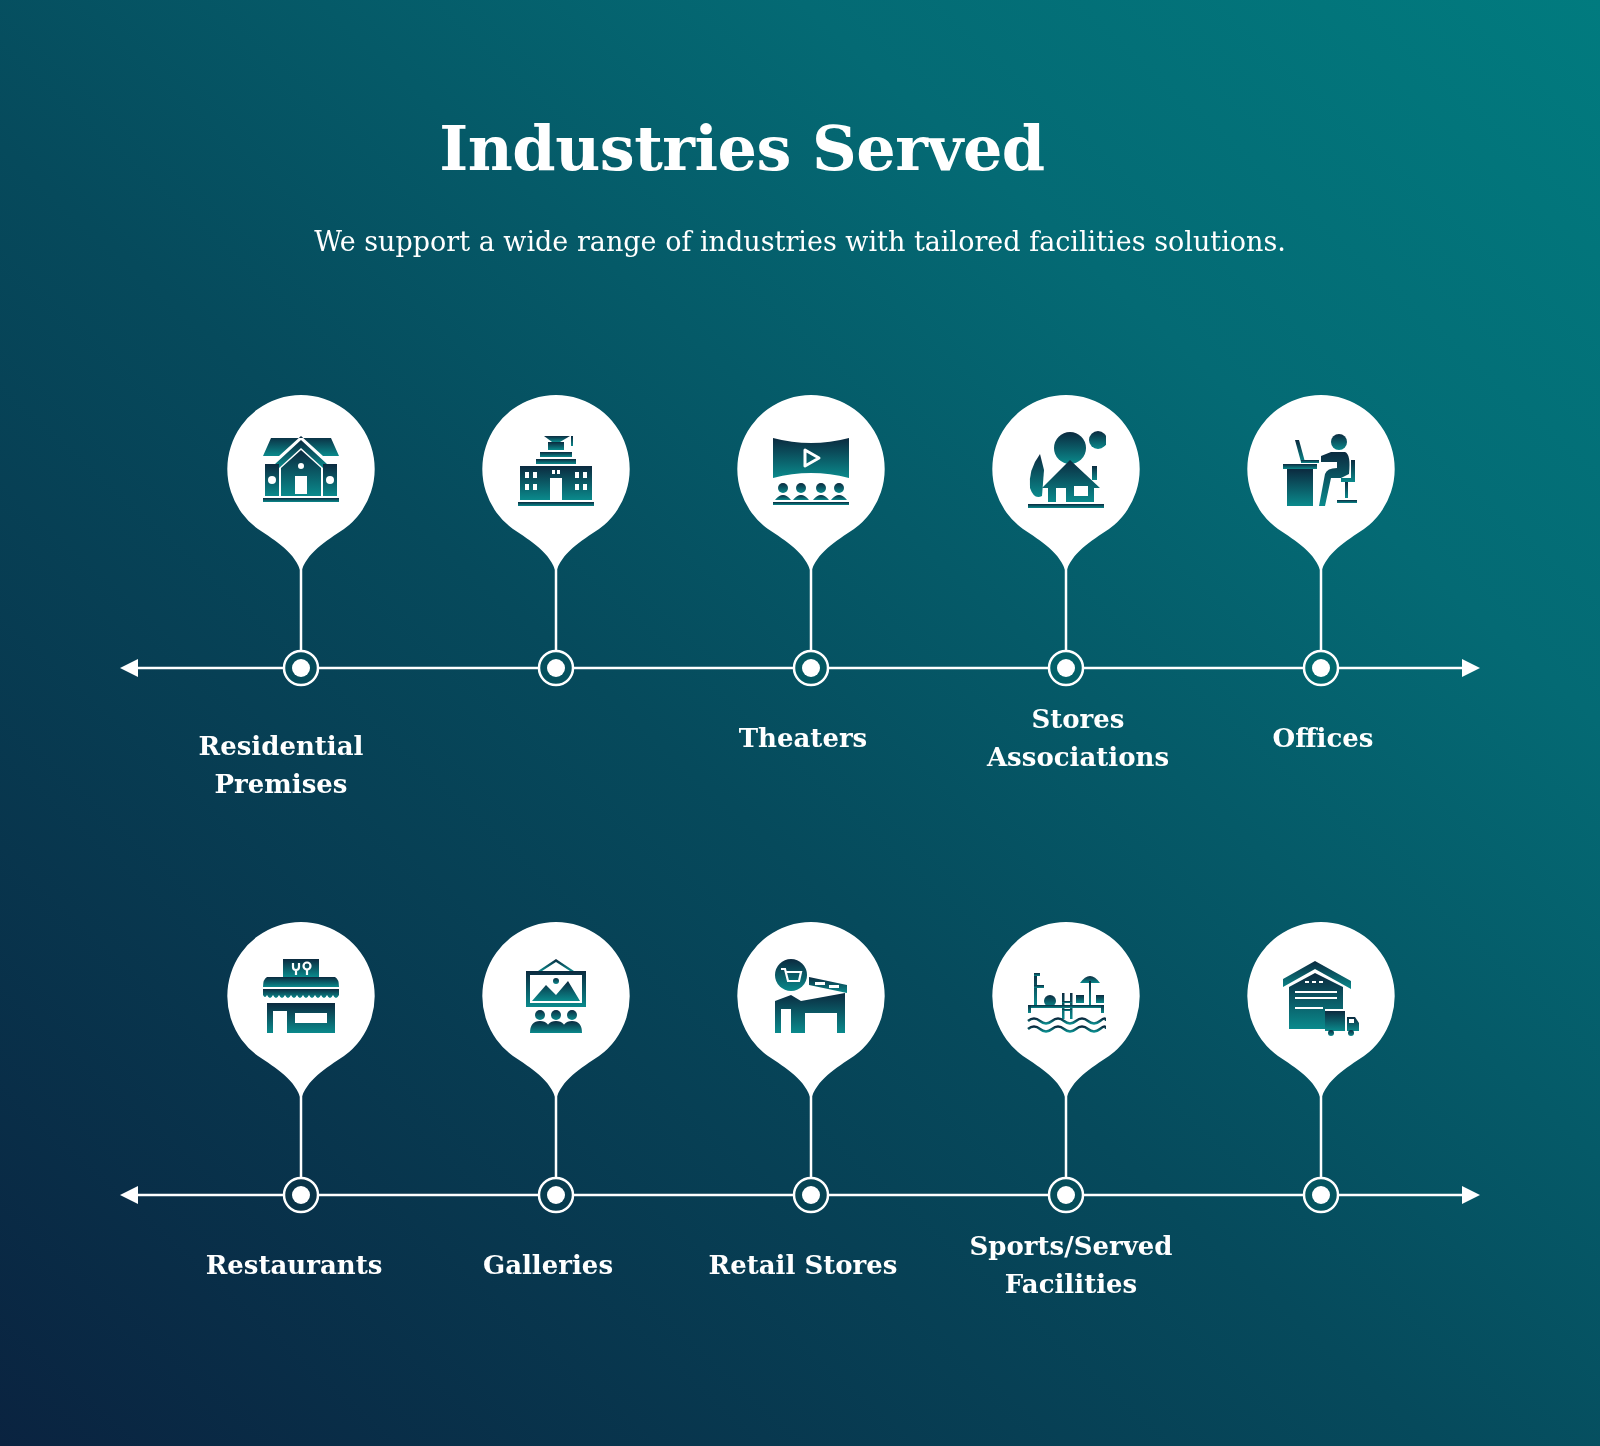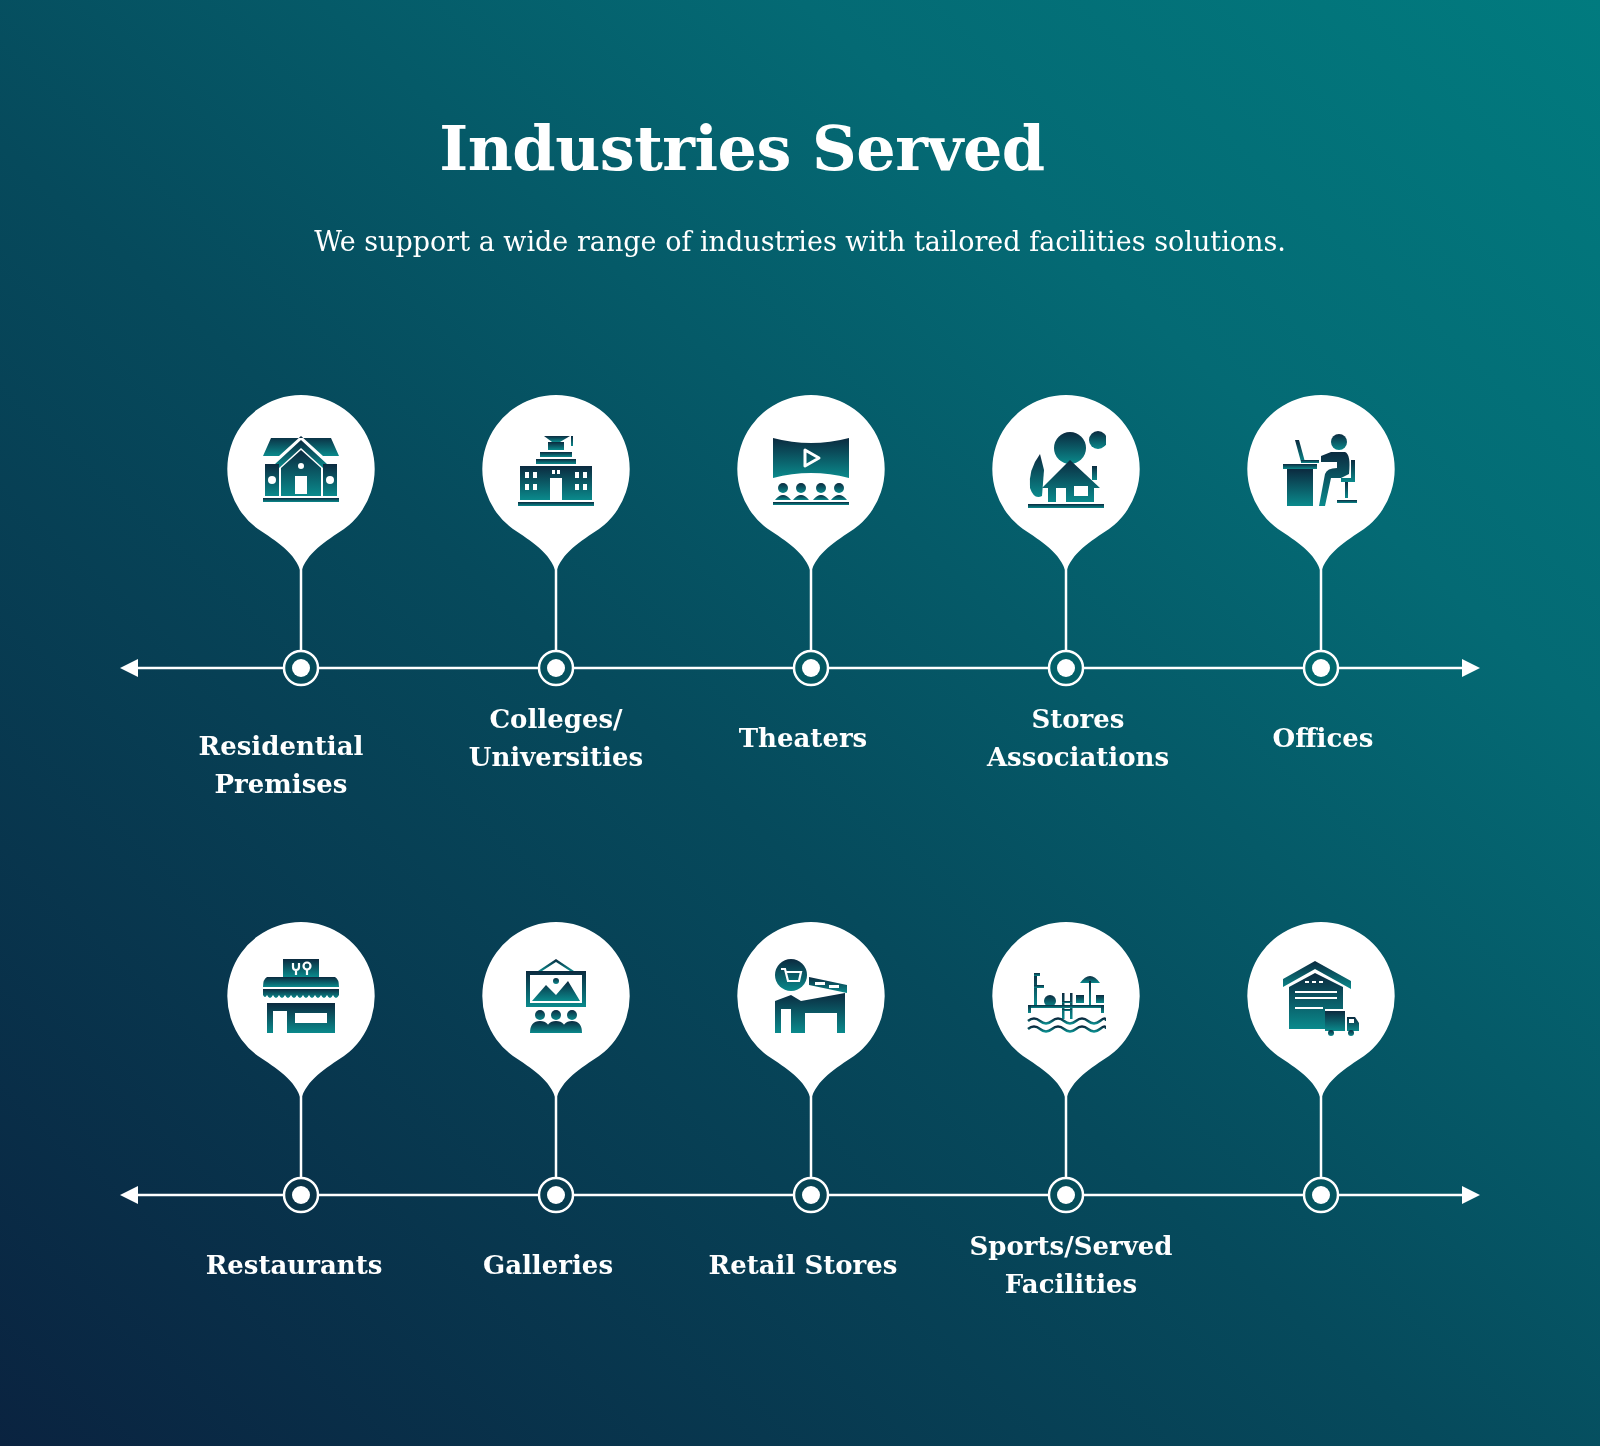--- a/index.html
+++ b/index.html
@@ -166,24 +166,20 @@
         <rect x="6" y="39" width="26" height="37"></rect>
         <path d="M14,10 L18,10 L24,32 L20,32 Z"></path>
         <rect x="20" y="30" width="18" height="3"></rect>
       </g>
     </svg>
   </div>
 
   <div class="label" style="left:161px; top:320px;margin-top:27px;">
     <div>Residential</div>
     <div>Premises</div>
-  </div>
-  <div class="label" style="left:436px; top:320px;">
-    <div>Colleges/</div>
-    <div>Universities</div>
   </div>
   <div class="label" style="left:683px; top:339px;">
     <div>Theaters</div>
   </div>
   <div class="label" style="left:958px; top:320px;">
     <div>Stores</div>
     <div>Associations</div>
   </div>
   <div class="label" style="left:1203px; top:339px;">
     <div>Offices</div>

